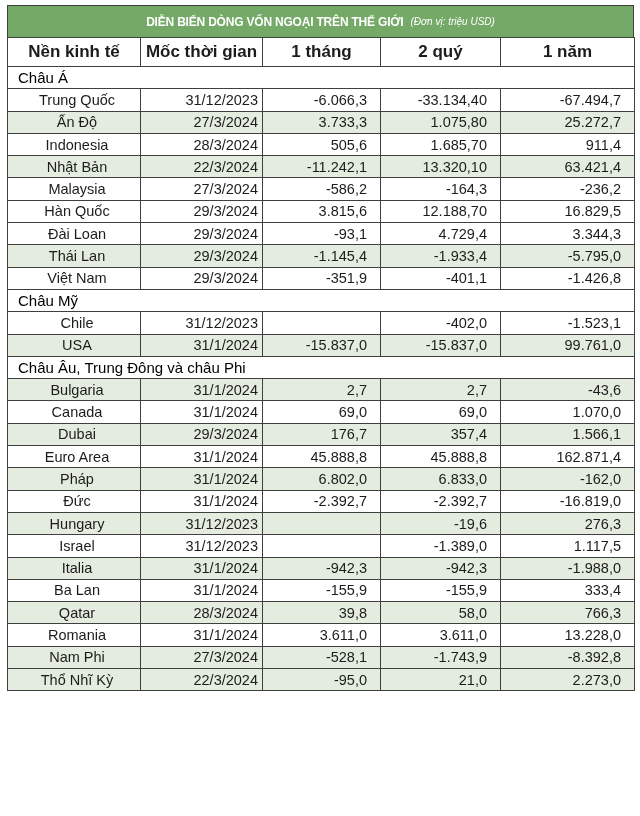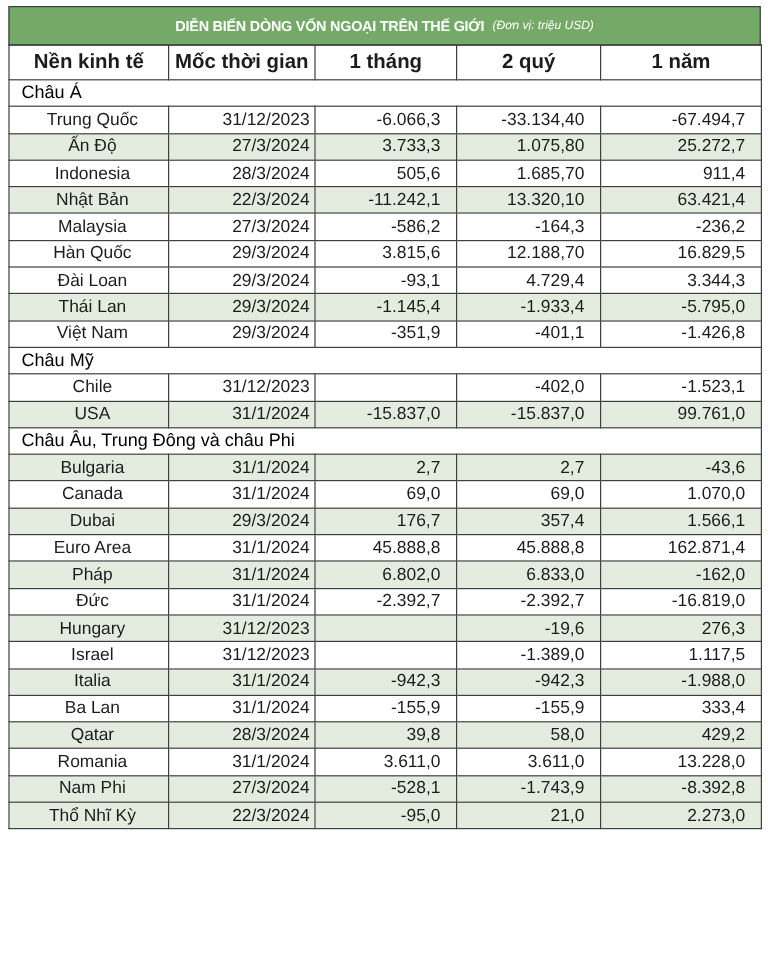--- a/index.html
+++ b/index.html
@@ -234,21 +234,21 @@
           <td class="c-date">31/1/2024</td>
           <td class="c-num">-155,9</td>
           <td class="c-num">-155,9</td>
           <td class="c-num">333,4</td>
         </tr>
         <tr class="shaded">
           <td class="c-name">Qatar</td>
           <td class="c-date">28/3/2024</td>
           <td class="c-num">39,8</td>
           <td class="c-num">58,0</td>
-          <td class="c-num">429,2</td>
+          <td class="c-num">766,3</td>
         </tr>
         <tr class="plain">
           <td class="c-name">Romania</td>
           <td class="c-date">31/1/2024</td>
           <td class="c-num">3.611,0</td>
           <td class="c-num">3.611,0</td>
           <td class="c-num">13.228,0</td>
         </tr>
         <tr class="shaded">
           <td class="c-name">Nam Phi</td>

